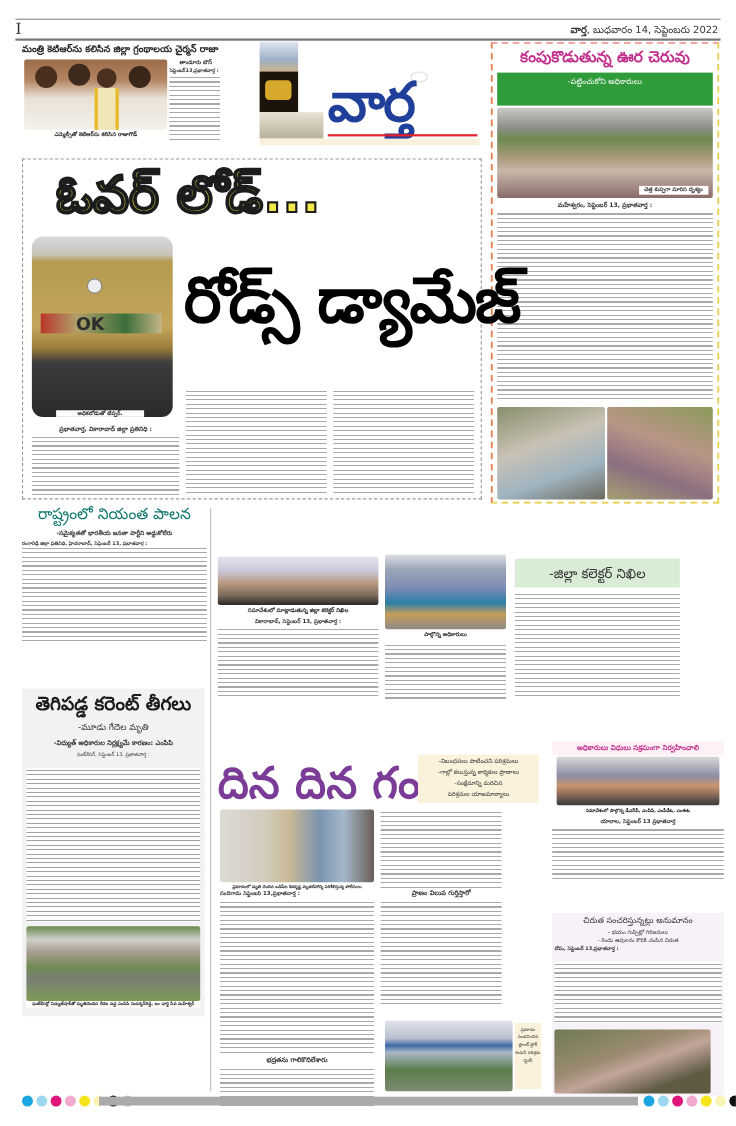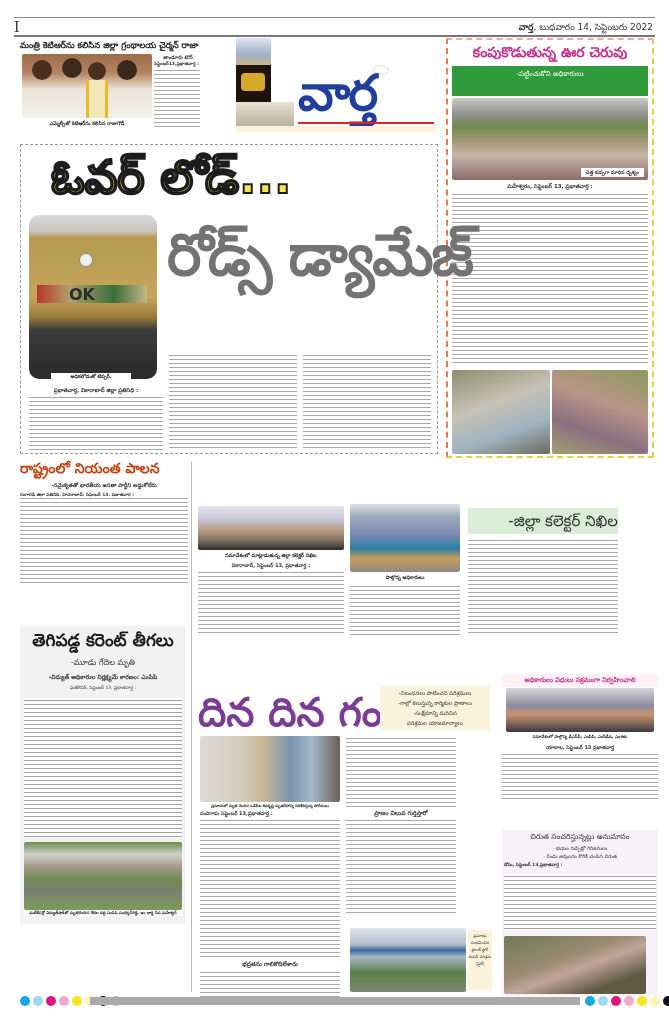--- a/index.html
+++ b/index.html
@@ -67,29 +67,29 @@
 </div>
 
 <div class="abs dot" style="left:20px;top:144px;width:418px;height:310px">
   <div class="abs photo" style="left:8px;top:70px;width:128px;height:164px;border-radius:10px;background:linear-gradient(180deg,#d8d9dc 0%,#c8c4bb 10%,#b59a4f 14%,#c4a65c 50%,#9a7c3a 62%,#3c3c3c 70%,#2a2a2a 100%);overflow:hidden">
     <div class="abs" style="left:50px;top:38px;width:14px;height:14px;border-radius:50%;background:#eee;border:1px solid #888"></div>
     <div class="abs" style="left:8px;top:70px;width:110px;height:18px;background:linear-gradient(90deg,#b9362c,#b0a06a 30%,#3b6e3a 70%,#c4b686)"></div>
     <div class="abs" style="left:40px;top:70px;font-size:16px;font-weight:bold;color:#2c2c2c">OK</div>
   </div>
   <div class="abs" style="left:30px;top:0px;font-size:46px;font-weight:bold;color:#f3e84a;-webkit-text-stroke:2px #1c1c1c;white-space:nowrap;line-height:64px">ఓవర్ లోడ్...</div>
   <div class="abs capt" style="left:30px;top:228px;width:80px;background:#fff">అధికలోడుతో టిప్పర్.</div>
-  <div class="abs" style="left:146px;top:68px;font-size:58px;font-weight:bold;color:#737373;white-space:nowrap;line-height:84px;letter-spacing:-2px">రోడ్స్ డ్యామేజ్</div>
+  <div class="abs" style="left:146px;top:86px;font-size:58px;font-weight:bold;color:#000000;white-space:nowrap;line-height:84px;letter-spacing:-2px">రోడ్స్ డ్యామేజ్</div>
   <div class="abs" style="left:8px;top:242px;width:134px;font-size:5.5px;font-weight:bold;text-align:center">ప్రభాతవార్త, వికారాబాద్ జిల్లా ప్రతినిధి :</div>
   <div class="abs txt" style="left:8px;top:250px;width:134px;height:56px"></div>
   <div class="abs txt" style="left:148px;top:208px;width:128px;height:98px"></div>
   <div class="abs txt" style="left:282px;top:208px;width:128px;height:98px"></div>
 </div>
 
 <div class="abs" style="left:20px;top:460px;width:168px;height:102px">
-  <div style="color:#c2410c;font-size:14px;font-weight:bold;white-space:nowrap">రాష్ట్రంలో నియంత పాలన</div>
+  <div style="text-align:center;color:#0f766e;font-size:14px;font-weight:normal;white-space:nowrap">రాష్ట్రంలో నియంత పాలన</div>
   <div style="text-align:center;font-size:5.5px;font-weight:bold;margin-top:2px">-సమైక్యతతో భారతీయ జనతా పార్టీని అడ్డుకోలేరు</div>
   <div style="font-size:4.5px;font-weight:bold;margin-top:2px;white-space:nowrap;overflow:hidden">రంగారెడ్డి జిల్లా ప్రతినిధి, హైదరాబాద్, సెప్టెంబర్ 13, ప్రభాతవార్త :</div>
   <div class="abs txt" style="left:0;top:36px;width:168px;height:88px"></div>
 </div>
 
 <div class="abs" style="left:20px;top:626px;width:166px;height:298px;background:#f2f2f2">
   <div style="text-align:center;font-size:17px;font-weight:bold;color:#1b1b1b;padding-top:4px;white-space:nowrap">తెగిపడ్డ కరెంట్ తీగలు</div>
   <div style="text-align:center;font-size:8px;margin-top:4px">-మూడు గేదెల మృతి</div>
   <div style="text-align:center;font-size:6px;font-weight:bold;margin-top:4px;white-space:nowrap">-విద్యుత్ అధికారుల నిర్లక్ష్యమే కారణం: ఎంపిపి</div>
   <div style="text-align:center;font-size:4.5px;margin-top:3px">ఘట్‌కేసర్, సెప్టెంబర్ 13, ప్రభాతవార్త :</div>
@@ -99,21 +99,21 @@
 </div>
 
 <div class="abs" style="left:196px;top:464px;width:460px;height:220px">
   <div class="abs photo" style="left:2px;top:42px;width:146px;height:44px;background:linear-gradient(180deg,#e4e4ef 0%,#c8c6d9 30%,#b99a7f 55%,#7b6b5c 80%,#2c2a2b 100%)"></div>
   <div class="abs capt" style="left:2px;top:88px;width:146px">సమావేశంలో మాట్లాడుతున్న జిల్లా కలెక్టర్ నిఖిల</div>
   <div class="abs" style="left:2px;top:98px;width:146px;font-size:5px;font-weight:bold;text-align:center">వికారాబాద్, సెప్టెంబర్ 13, ప్రభాతవార్త :</div>
   <div class="abs txt" style="left:2px;top:106px;width:146px;height:66px"></div>
   <div class="abs photo" style="left:154px;top:40px;width:110px;height:68px;background:linear-gradient(180deg,#dedfe4 0%,#9aa6b8 20%,#7d8bb4 45%,#2a7fa6 65%,#c79d5a 80%,#8d8a86 100%)"></div>
   <div class="abs capt" style="left:154px;top:110px;width:110px">పాల్గొన్న అధికారులు</div>
   <div class="abs txt" style="left:154px;top:120px;width:110px;height:52px"></div>
-  <div class="abs" style="left:272px;top:44px;width:150px;height:26px;background:#d8ecd6;font-size:15px;text-align:right;line-height:26px;white-space:nowrap">-జిల్లా కలెక్టర్ నిఖిల</div>
+  <div class="abs" style="left:272px;top:44px;width:150px;height:26px;background:#d8ecd6;font-size:12px;text-align:center;line-height:26px;white-space:nowrap">-జిల్లా కలెక్టర్ నిఖిల</div>
   <div class="abs txt" style="left:272px;top:74px;width:150px;height:98px"></div>
 </div>
 
 <div class="abs" style="left:196px;top:684px;width:264px;height:330px">
   <div class="abs" style="left:2px;top:2px;font-size:40px;font-weight:bold;color:#7a3c97;white-space:nowrap;line-height:52px">దిన దిన గండం</div>
   <div class="abs" style="left:184px;top:2px;width:110px;height:44px;background:#fbf2dc;font-size:5.5px;text-align:center;line-height:10px;padding-top:2px">
     <div>-నిబంధనలు పాటించని పరిశ్రమలు</div>
     <div>-గాల్లో కలుస్తున్న కార్మికుల ప్రాణాలు</div>
     <div>-సంక్షేమాన్ని మరిచిన</div>
     <div>పరిశ్రమల యాజమాన్యాలు</div>

